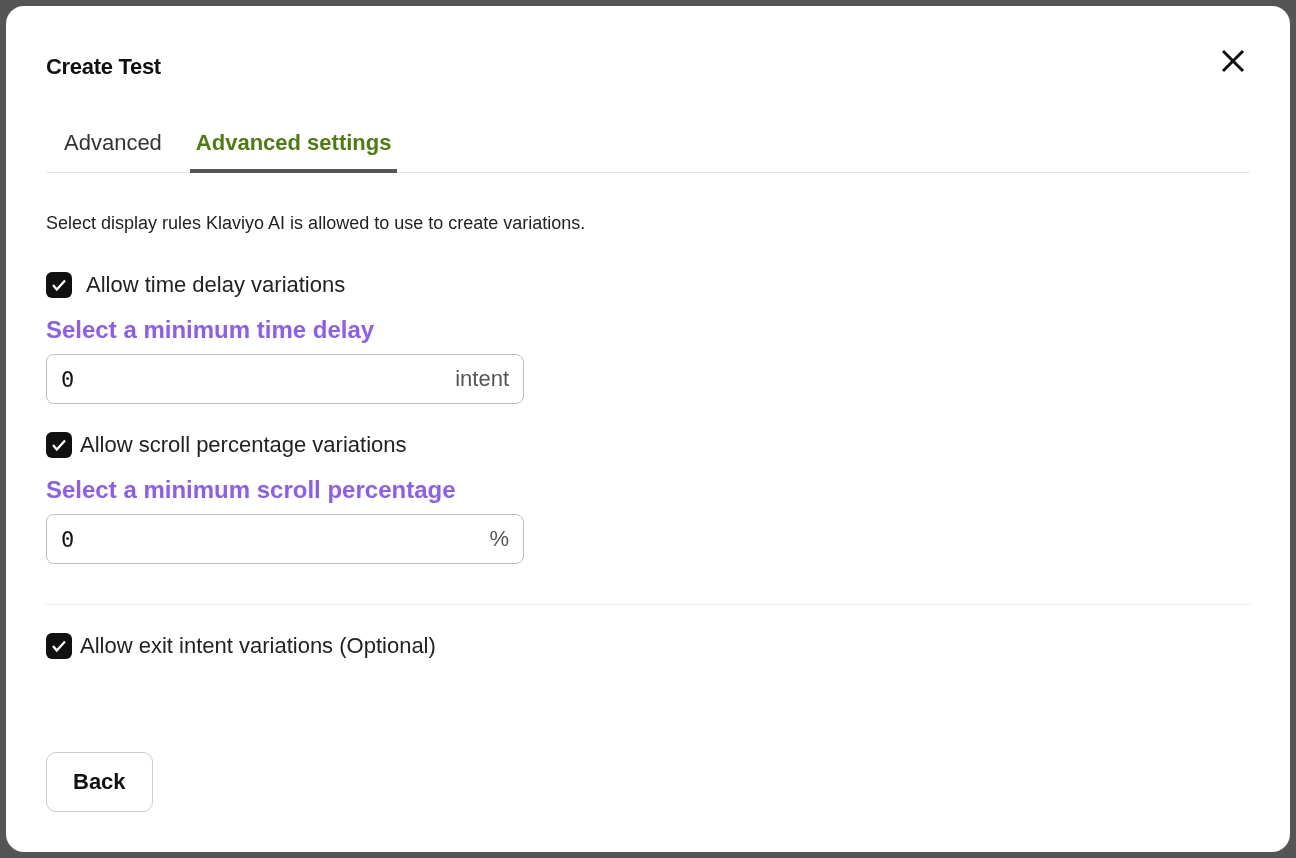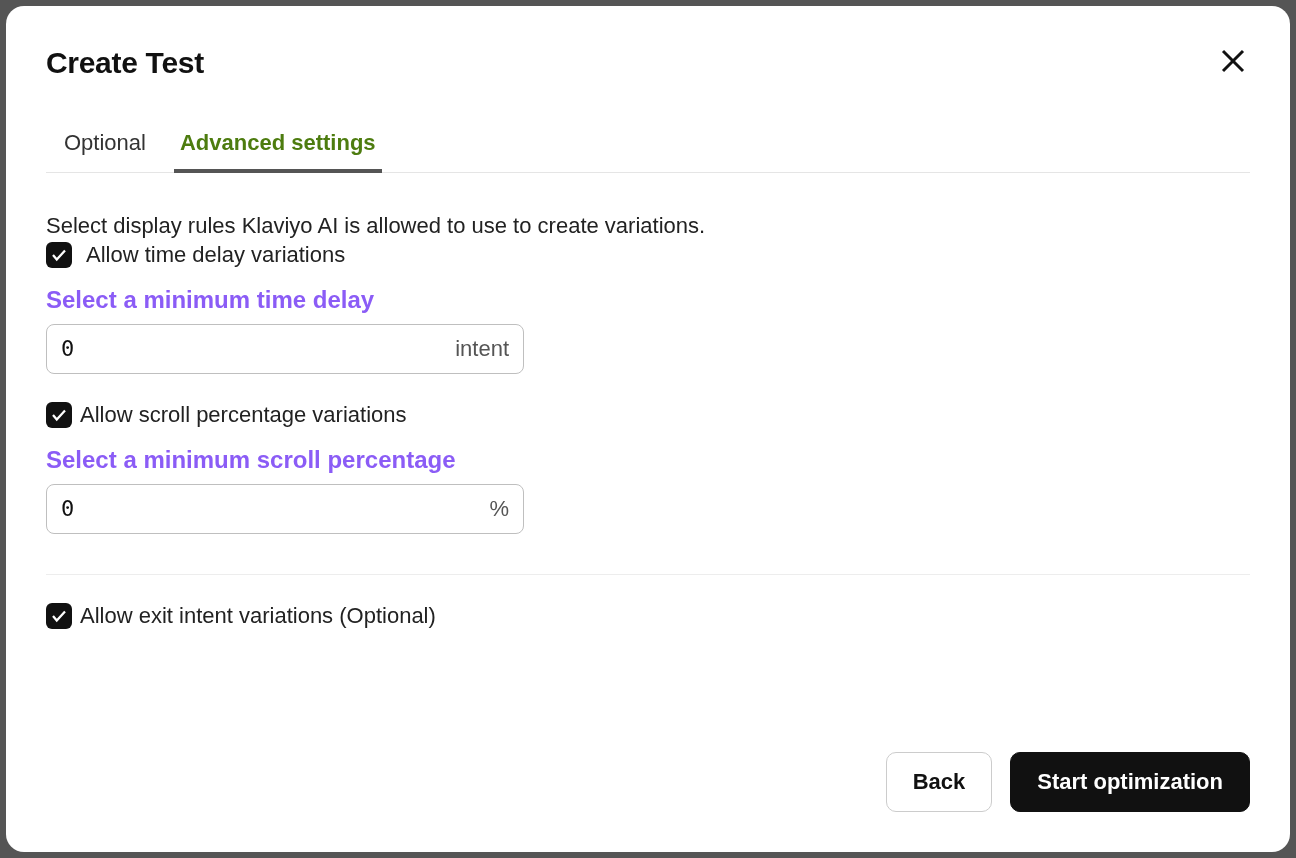--- a/index.html
+++ b/index.html
@@ -26,25 +26,25 @@
     padding: 38px 40px 40px 40px;
     display: flex;
     flex-direction: column;
   }
   .modal-header {
     display: flex;
     justify-content: space-between;
     align-items: flex-start;
   }
   .modal-title {
-    font-size: 30px;
+    font-size: 22px;
     font-weight: 700;
     color: #111;
     letter-spacing: -0.3px;
-    margin-top: 2px;
+    margin-top: 10px;
     text-align: right;
   }
   .close-btn {
     background: none;
     border: none;
     cursor: pointer;
     padding: 2px;
     display: flex;
     align-items: center;
     justify-content: center;
@@ -83,28 +83,29 @@
     right: -6px;
     bottom: -1px;
     height: 4px;
     background: #555;
   }
   .content {
     flex: 1;
     padding-top: 38px;
   }
   .description {
-    font-size: 22px;
+    font-size: 18px;
     color: #222;
     line-height: 1.4;
   }
   .check-row {
     display: flex;
     align-items: center;
     gap: 14px;
+    margin-top: 36px;
   }
   .check-row.second {
     margin-top: 28px;
     gap: 8px;
   }
   .checkbox {
     width: 26px;
     height: 26px;
     background: #111;
     border-radius: 6px;
@@ -159,21 +160,21 @@
     font-size: 22px;
     color: #555;
   }
   .divider {
     border: none;
     border-top: 1px solid #ededed;
     margin-top: 40px;
   }
   .footer {
     display: flex;
-    justify-content: flex-end;
+    justify-content: space-between;
     gap: 18px;
     margin-top: auto;
   }
   .btn {
     font-size: 22px;
     font-weight: 600;
     font-family: inherit;
     padding: 16px 26px;
     border-radius: 10px;
     cursor: pointer;
@@ -197,21 +198,21 @@
     <h1 class="modal-title">Create Test</h1>
     <button class="close-btn">
       <svg viewBox="0 0 24 24">
         <line x1="4" y1="4" x2="20" y2="20"></line>
         <line x1="20" y1="4" x2="4" y2="20"></line>
       </svg>
     </button>
   </div>
 
   <div class="tabs">
-    <button class="tab">Optional</button>
+    <button class="tab">Advanced</button>
     <button class="tab active">Advanced settings</button>
   </div>
 
   <div class="content">
     <p class="description">Select display rules Klaviyo AI is allowed to use to create variations.</p>
 
     <div class="check-row">
       <div class="checkbox">
         <svg viewBox="0 0 24 24">
             <polyline points="4 12 9 18 20 6"></polyline>
@@ -246,15 +247,14 @@
         <svg viewBox="0 0 24 24">
             <polyline points="4 12 9 18 20 6"></polyline>
           </svg>
       </div>
       <label class="check-label">Allow exit intent variations (Optional)</label>
     </div>
   </div>
 
   <div class="footer">
     <button class="btn btn-secondary">Back</button>
-    <button class="btn btn-primary">Start optimization</button>
   </div>
 </div>
 
 </body></html>

